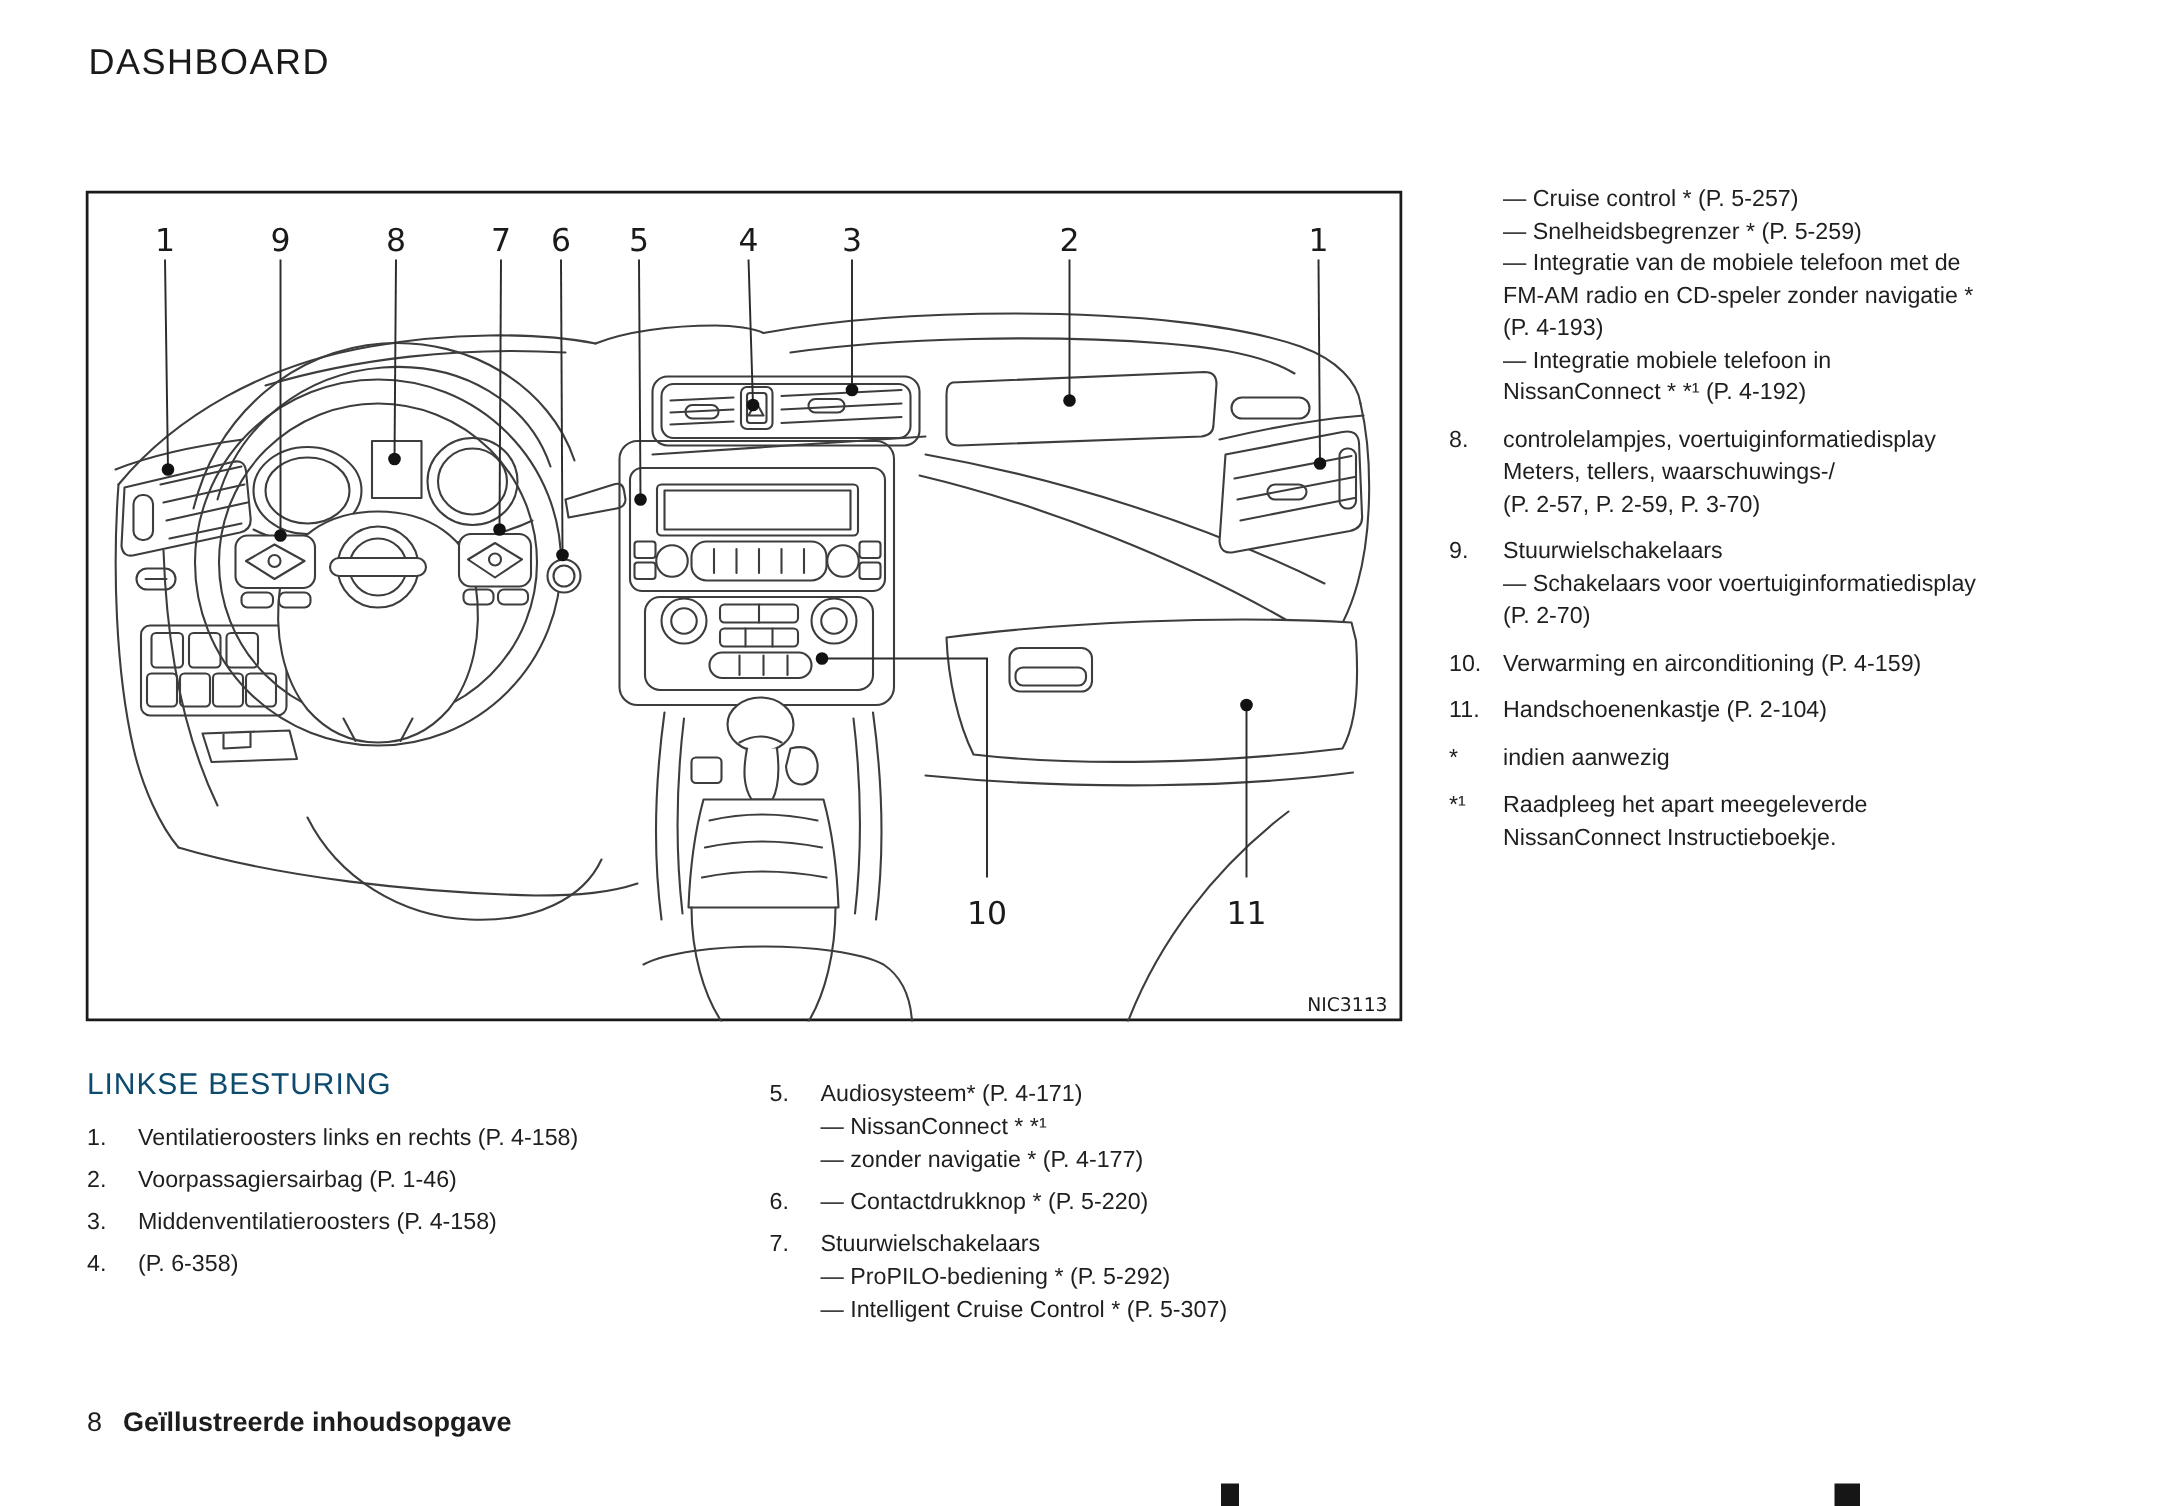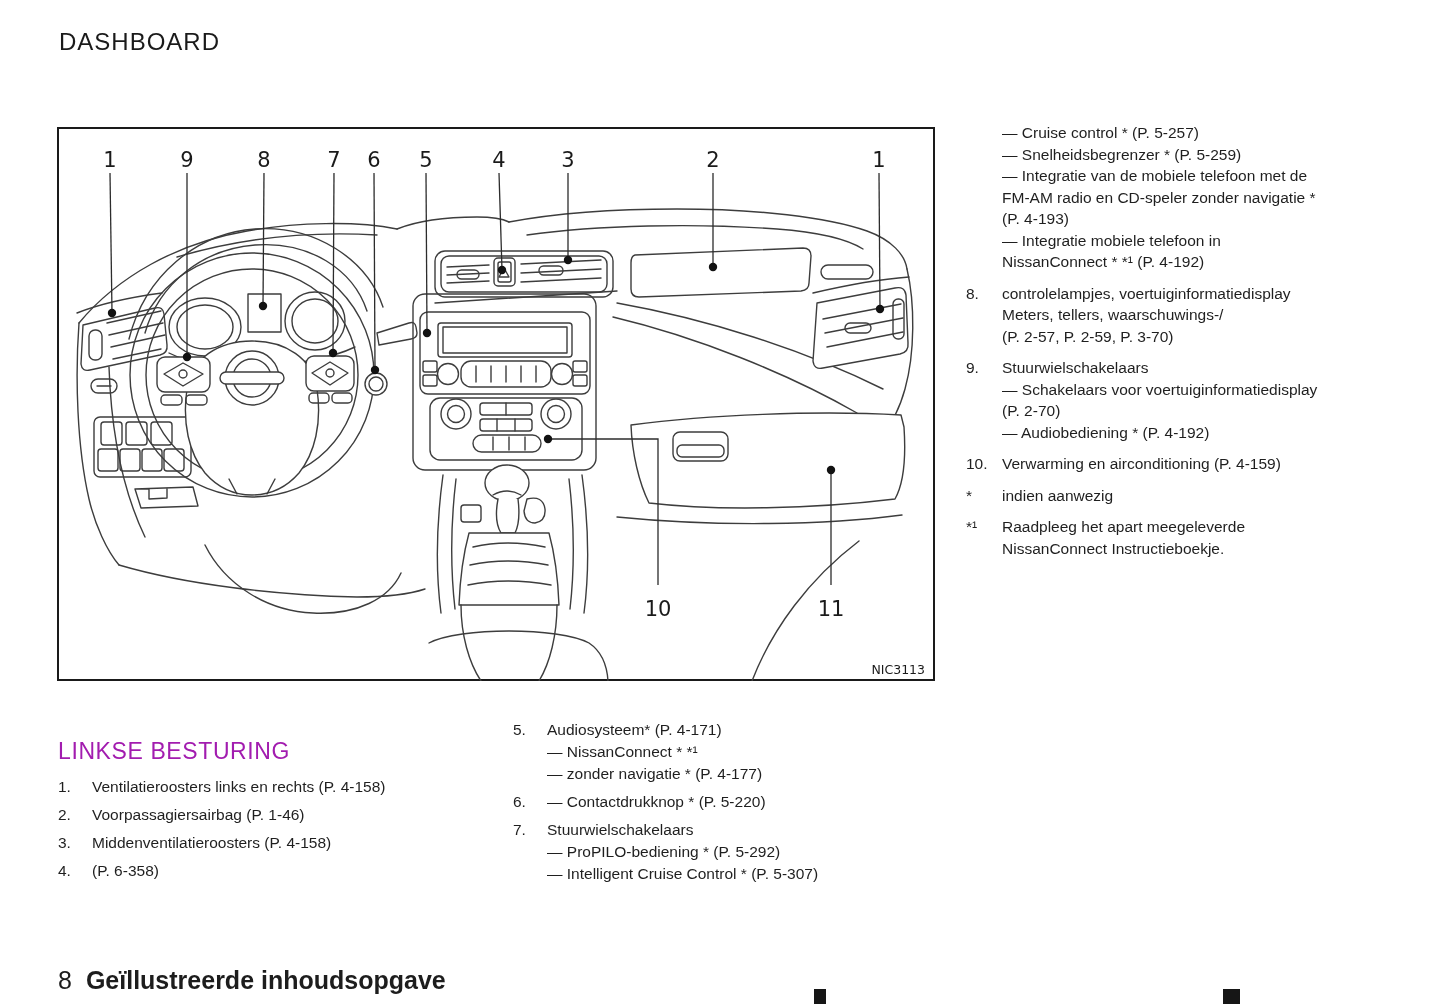--- a/index.html
+++ b/index.html
@@ -16,29 +16,29 @@
   
   .col { position:absolute; font-size:15.5px; line-height:21.5px; color:#1f1f1f; }
   .item { display:flex; margin-bottom:10px; }
   .item .num { flex:0 0 36px; white-space:nowrap; }
   .item .lines { flex:1; }
   .item .lines div { white-space:nowrap; }
 
   .right-col  { left:966px; top:122px; width:470px; }
 
   .left-col   { left:58px;  top:713px; width:450px; }
-  .left-col h2 { font-size:23px; font-weight:500; letter-spacing:0.6px; color:#a21caf;
-                 margin-bottom:13px;margin-top:28px; }
+  .left-col h2 { font-size:20px; font-weight:500; letter-spacing:0.6px; color:#0c4a6e;
+                 margin-bottom:13px; }
   .left-col .item, .mid-col .item { margin-bottom:6px; }
   .left-col .item .num, .mid-col .item .num { flex:0 0 34px; }
   .left-col .item, .mid-col .item { line-height:22px; }
 
   .mid-col    { left:513px; top:719px; width:440px; }
 
-  .footer { position:absolute; left:58px; top:966px; font-size:25px; }
+  .footer { position:absolute; left:58px; top:938px; font-size:18px; }
   .footer .pnum { display:inline-block; margin-right:14px; font-weight:400; }
   .footer .ptitle { font-weight:700; }
 
   .edge-marker { position:absolute; background:#161616; }
   .edge-marker.m1 { left:814px; top:989px; width:12px; height:15px; }
   .edge-marker.m2 { left:1223px; top:989px; width:17px; height:15px; }
 
   
   .ln   { stroke:#3d3d3d; stroke-width:1.4; fill:none; stroke-linecap:round; stroke-linejoin:round; }
   .lnw  { stroke:#3d3d3d; stroke-width:1.4; fill:#ffffff; stroke-linecap:round; stroke-linejoin:round; }
@@ -278,27 +278,32 @@
         <div>Meters, tellers, waarschuwings-/</div>
         <div>(P. 2-57, P. 2-59, P. 3-70)</div>
       </div>
     </div>
     <div class="item">
       <span class="num">9.</span>
       <div class="lines">
         <div>Stuurwielschakelaars</div>
         <div>— Schakelaars voor voertuiginformatiedisplay</div>
         <div>(P. 2-70)</div>
-        <div>— Audiobediening * (P. 4-192)</div>
       </div>
     </div>
     <div class="item">
       <span class="num">10.</span>
       <div class="lines">
         <div>Verwarming en airconditioning (P. 4-159)</div>
+      </div>
+    </div>
+    <div class="item">
+      <span class="num">11.</span>
+      <div class="lines">
+        <div>Handschoenenkastje (P. 2-104)</div>
       </div>
     </div>
     <div class="item">
       <span class="num">*</span>
       <div class="lines">
         <div>indien aanwezig</div>
       </div>
     </div>
     <div class="item">
       <span class="num">*¹</span>

